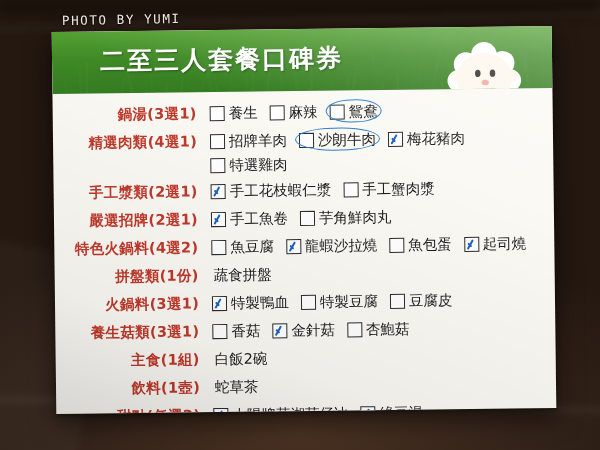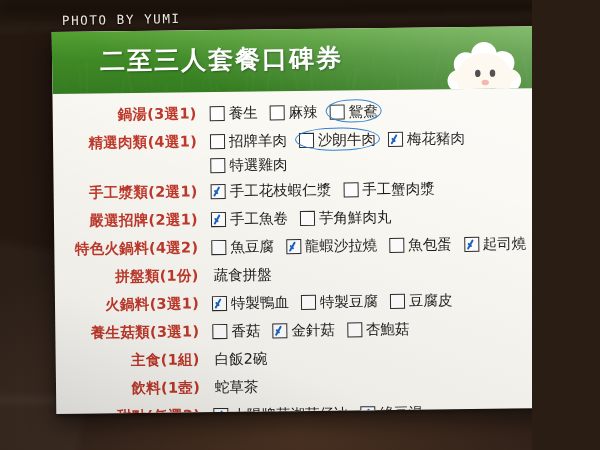--- a/index.html
+++ b/index.html
@@ -8,21 +8,21 @@
   }
   body {
     width: 600px;
     height: 450px;
     overflow: hidden;
     font-family: "DejaVu Sans", sans-serif;
     background: #2a1d14;
   }
   #scene {
     position: relative;
-    width: 532px;
+    width: 600px;
     height: 450px;
     background:
       radial-gradient(ellipse 420px 200px at 300px 430px, #4a3222 0%, #33231a 55%, #241810 100%),
       linear-gradient(175deg, #3b2a1d 0%, #2c1e15 40%, #241811 100%);
     overflow: hidden;
     text-decoration: underline;
   }
   
   .tex {
     position: absolute;

